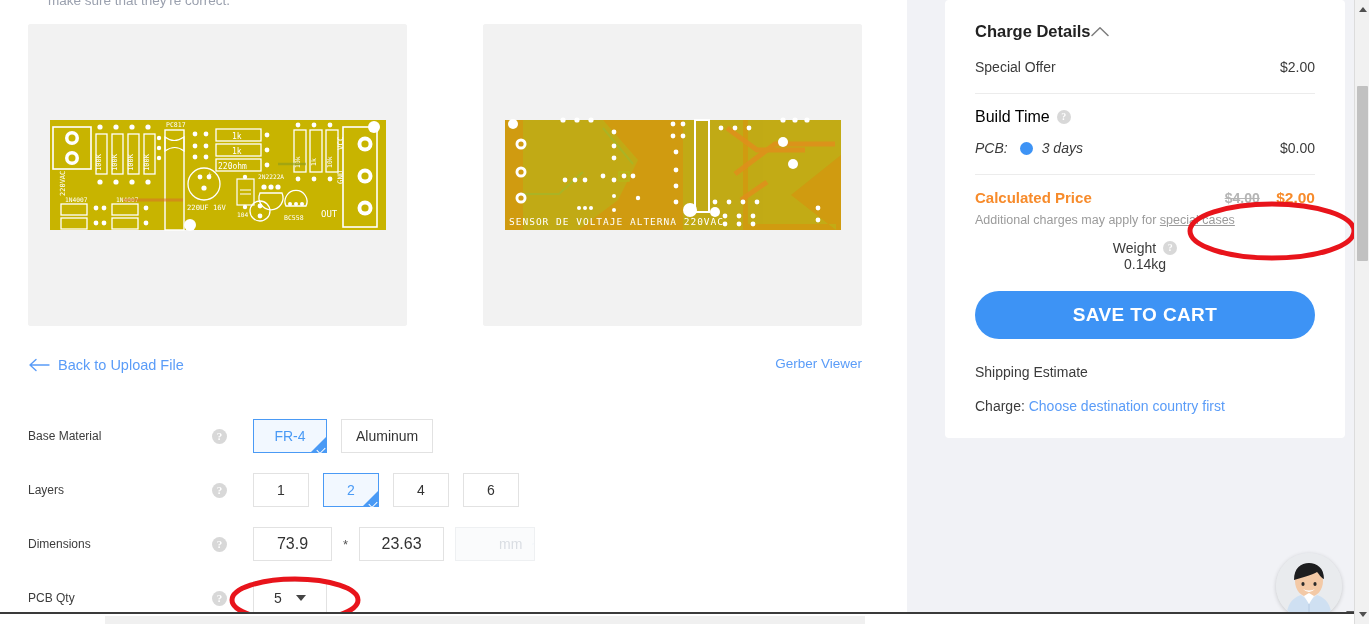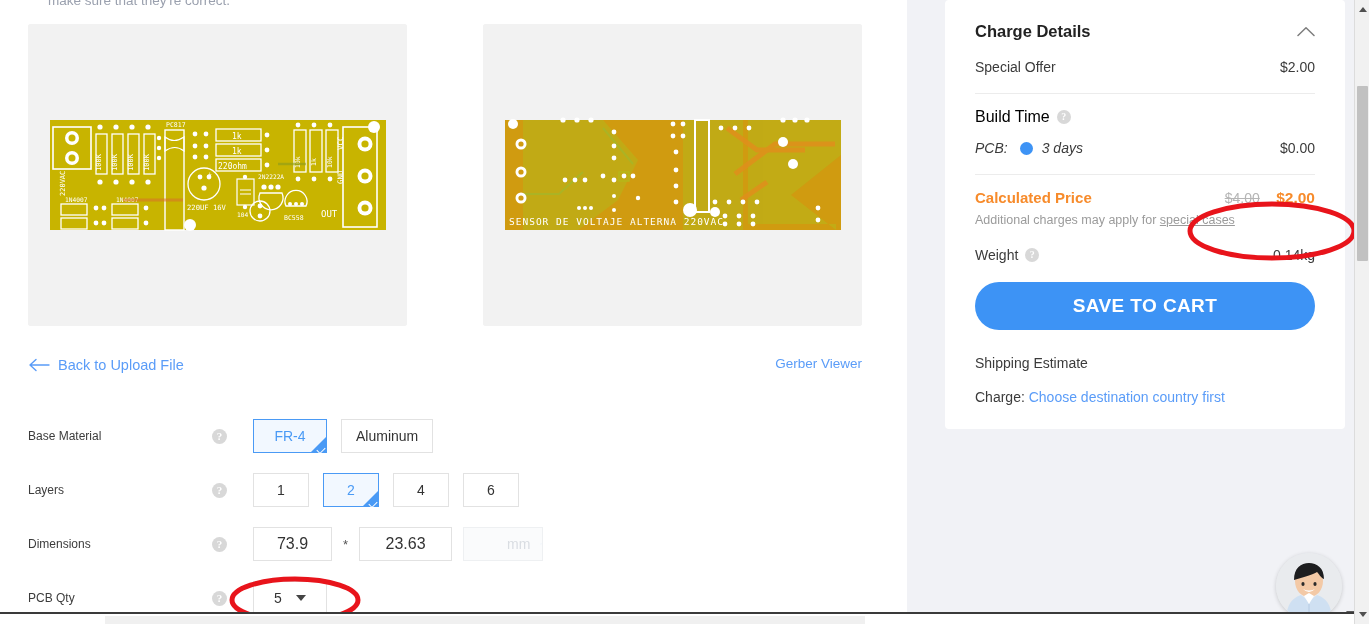--- a/index.html
+++ b/index.html
@@ -147,21 +147,21 @@
   }
   .charge-card {
     position: absolute;
     left: 38px; top: 0;
     width: 400px;
     background: #ffffff;
     border-radius: 4px;
     padding: 22px 30px 24px 30px;
   }
   .card-head {
-    display: flex; align-items: center; justify-content: space-between;
+    display: flex; align-items: center; 
     margin-bottom: 18px;
   }
   .card-title { font-size: 16.5px; font-weight: bold; color: #222222; }
   .chev-up { width: 18px; height: 11px; cursor: pointer; }
 
   .line {
     display: flex; align-items: center; justify-content: space-between;
     font-size: 14px; color: #3b3b3b;
     margin: 11px 0;
   }
@@ -184,29 +184,29 @@
   }
   .pcb-line { display: flex; align-items: center; font-size: 14px; color: #3b3b3b; font-style: italic; }
 
   .price-row {
     display: flex; align-items: baseline; justify-content: space-between;
     margin-top: 6px;
   }
   .price-label { font-size: 15px; font-weight: bold; color: #f78b2b; }
   .price-old {
     font-size: 14px; color: #b5b5b5;
-    text-decoration: line-through; margin-right: 12px;
+    text-decoration: line-through; margin-right: 12px; font-weight: bold;
   }
   .price-new { font-size: 15.5px; font-weight: bold; color: #f78b2b; }
   .extra-note { font-size: 12.5px; color: #9b9b9b; margin-top: 6px; }
   .extra-note a { color: #9b9b9b; text-decoration: underline; cursor: pointer; }
 
   .weight-row {
     display: flex; align-items: center; justify-content: space-between;
-    font-size: 14px; color: #3b3b3b; margin-top: 20px;
+    font-size: 14px; color: #3b3b3b; margin-top: 13px; flex-direction: column;
   }
 
   .cart-btn {
     display: block; width: 100%; height: 48px;
     margin: 19px 0 0 0;
     background: #3d93f5; color: #ffffff;
     border: none; border-radius: 24px;
     font-size: 19px; font-weight: bold;
     font-family: "Liberation Sans", sans-serif;
     letter-spacing: 0.4px; cursor: pointer;
@@ -549,21 +549,21 @@
         <span>6</span>
 
       </div>
     </div>
 
     <div class="opt-row" style="top:527px">
       <span class="opt-label">Dimensions</span>
       <span class="help-icon">?</span>
       <input class="num-input" value="73.9" style="">
       <span class="dim-star">*</span>
-      <input class="num-input" style="width: 93px;" value="23.63">
+      <input class="num-input" style="width: 85px;" value="23.63">
       <div class="unit-box">
         <span>mm</span>
         <svg class="unit-chev" viewBox="0 0 10 6">
           <path d="M1 1 L5 5 L9 1" fill="none" stroke="#cfe0f2" stroke-width="1.4" stroke-linecap="round"></path>
         </svg>
       </div>
     </div>
 
     <div class="opt-row" style="top:581px">
       <span class="opt-label">PCB Qty</span>

